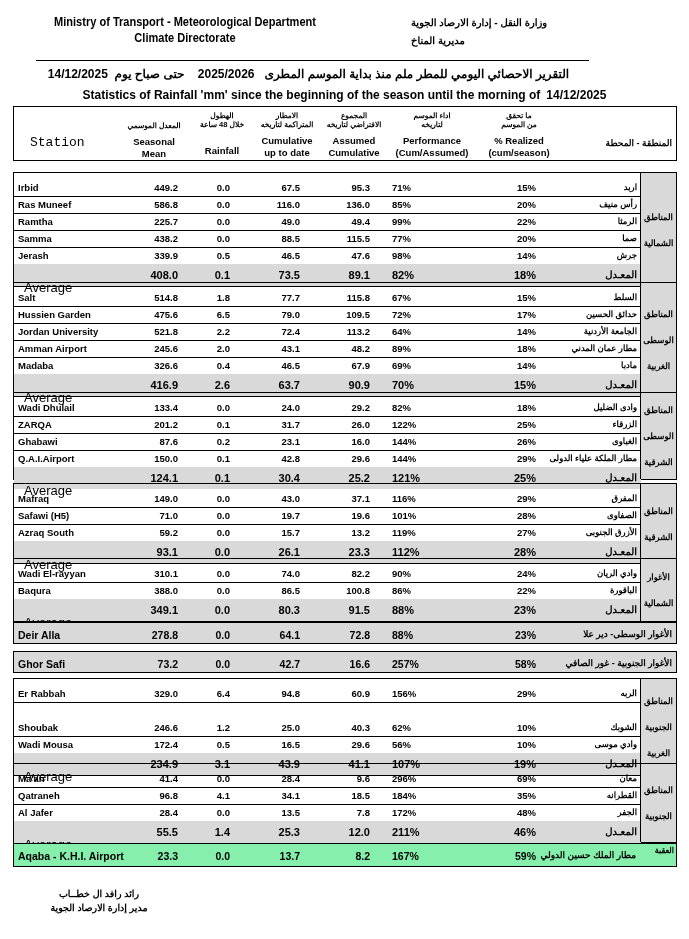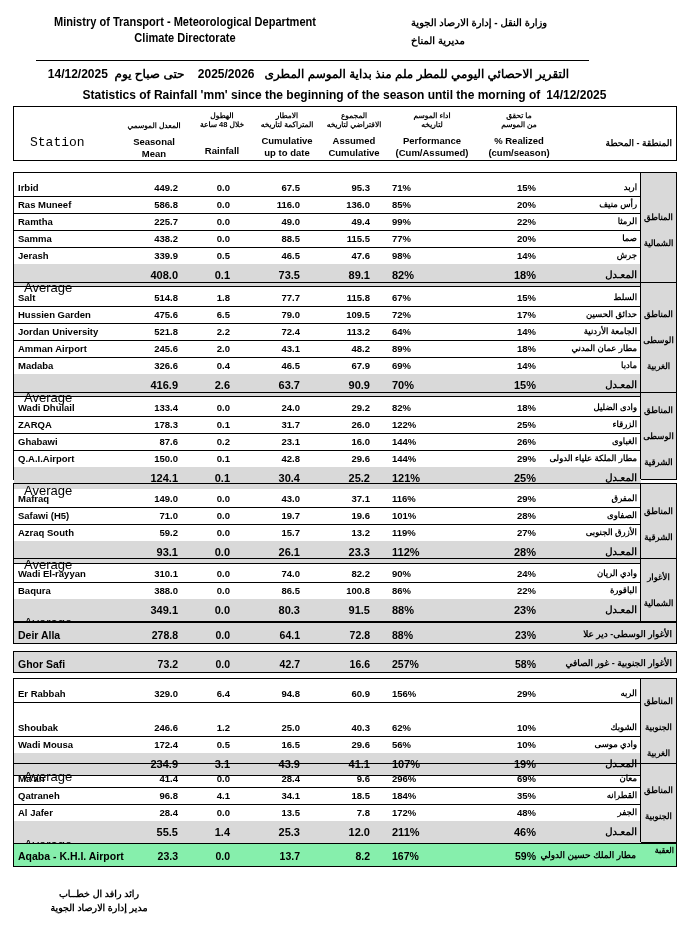--- a/index.html
+++ b/index.html
@@ -256,21 +256,21 @@
         <span class="c sm">133.4</span>
         <span class="c rf">0.0</span>
         <span class="c cu">24.0</span>
         <span class="c as">29.2</span>
         <span class="c pf">82%</span>
         <span class="c rz">18%</span>
         <span class="c ar">وادى الضليل</span>
       </div>
       <div class="row line" style="top:23px">
         <span class="c st">ZARQA</span>
-        <span class="c sm">178.3</span>
+        <span class="c sm">201.2</span>
         <span class="c rf">0.1</span>
         <span class="c cu">31.7</span>
         <span class="c as">26.0</span>
         <span class="c pf">122%</span>
         <span class="c rz">25%</span>
         <span class="c ar">الزرقاء</span>
       </div>
       <div class="row line" style="top:40px">
         <span class="c st">Ghabawi</span>
         <span class="c sm">87.6</span>

